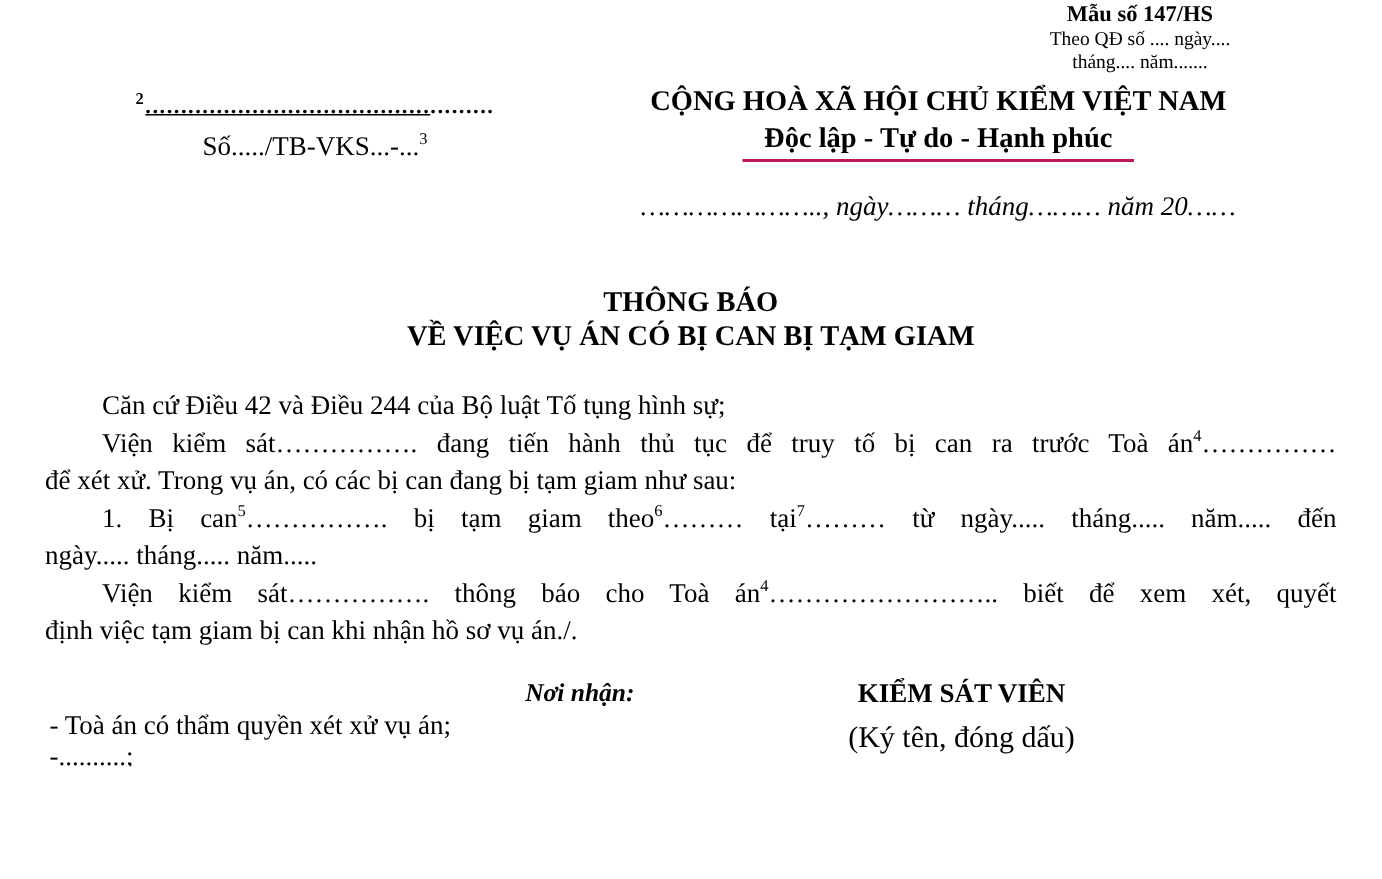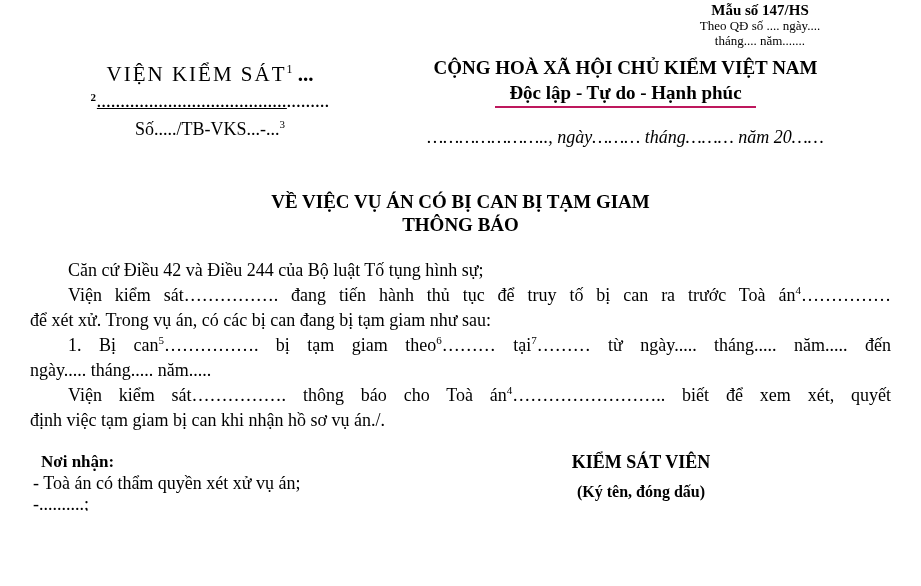--- a/index.html
+++ b/index.html
@@ -50,52 +50,51 @@
   
   .doc-body{margin:22px 30px 0 30px;font-size:18px;line-height:25px;}
   .doc-body p{margin:0;}
   .indent{text-indent:38px;}
   .jline{text-align:justify;text-align-last:justify;}
   .doc-body sup{font-size:11px;line-height:0;}
 
   
   .footer-row{display:flex;margin-top:18px;}
   .recipients{margin-left:33px;width:390px;font-size:18px;line-height:21px;flex-shrink:0;}
-  .recipients .label{font-size:17px;font-weight:bold;padding-left:8px;line-height:22px;}
+  .recipients .label{font-size:17px;font-weight:bold;font-style:italic;padding-left:8px;line-height:22px;text-align:right;}
   .signature{width:280px;margin-left:auto;margin-right:140px;text-align:center;}
   .signature .s-title{font-size:18px;font-weight:bold;line-height:22px;}
-  .signature .s-note{font-size:16px;margin-top:8px;line-height:22px;font-weight:bold;}
+  .signature .s-note{font-size:20px;margin-top:8px;line-height:22px;}
 </style>
 </head>
 <body>
 
 <div class="page">
 
   <div class="form-ref">
     <div class="l1">Mẫu số 147/HS</div>
     <div class="l2">Theo QĐ số .... ngày....</div>
     <div class="l3">tháng.... năm.......</div>
   </div>
 
   <div class="header-row">
     <div class="header-left">
-      <div class="org-line"><span>VIỆN KIỂM SÁT</span><sup>1</sup><span class="dots"> ...</span></div>
       <div class="dot-line"><sup>2</sup><span class="u">........................................</span><span>.........</span></div>
       <div class="doc-number"><span>Số...../TB-VKS...-...</span><sup>3</sup></div>
     </div>
     <div class="header-right">
       <div class="country">CỘNG HOÀ XÃ HỘI CHỦ KIỂM VIỆT NAM</div>
       <div class="motto"><span>Độc lập - Tự do - Hạnh phúc</span></div>
       <div class="date-line">………………….., ngày……… tháng……… năm 20……</div>
     </div>
   </div>
 
   <div class="title-block">
+    <div>THÔNG BÁO</div>
     <div>VỀ VIỆC VỤ ÁN CÓ BỊ CAN BỊ TẠM GIAM</div>
-    <div>THÔNG BÁO</div>
   </div>
 
   <div class="doc-body">
     <p class="indent">Căn cứ Điều 42 và Điều 244 của Bộ luật Tố tụng hình sự;</p>
 
     <p>
       <span class="jline indent" style="display:block;"><span>Viện kiểm sát……………. đang tiến hành thủ tục để truy tố bị can ra trước Toà án</span><sup>4</sup><span>……………</span></span>
       <span style="display:block;">để xét xử. Trong vụ án, có các bị can đang bị tạm giam như sau:</span>
     </p>
 

